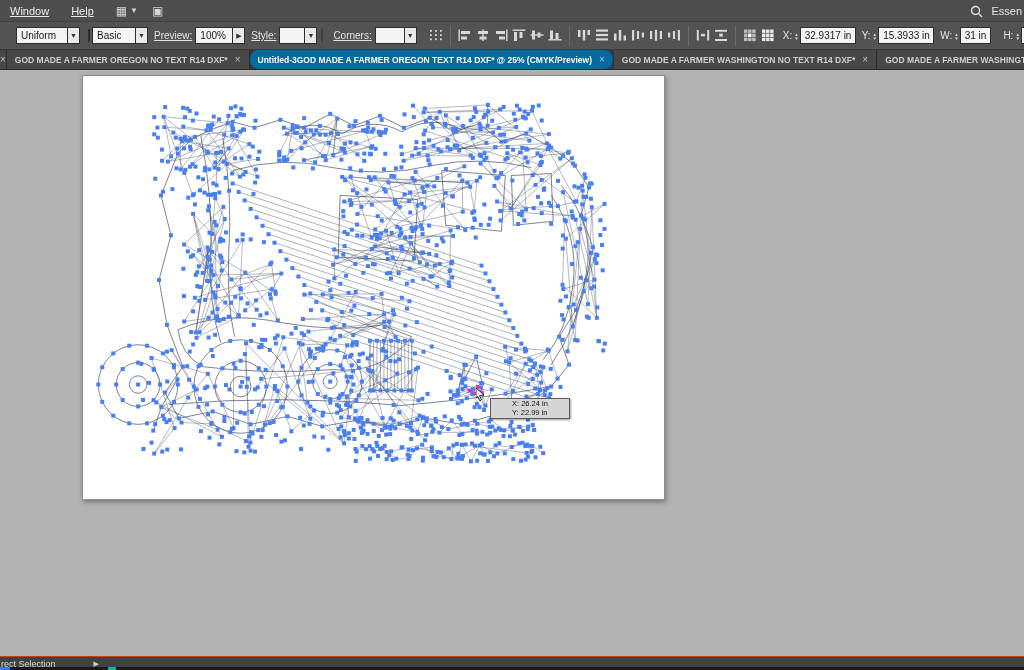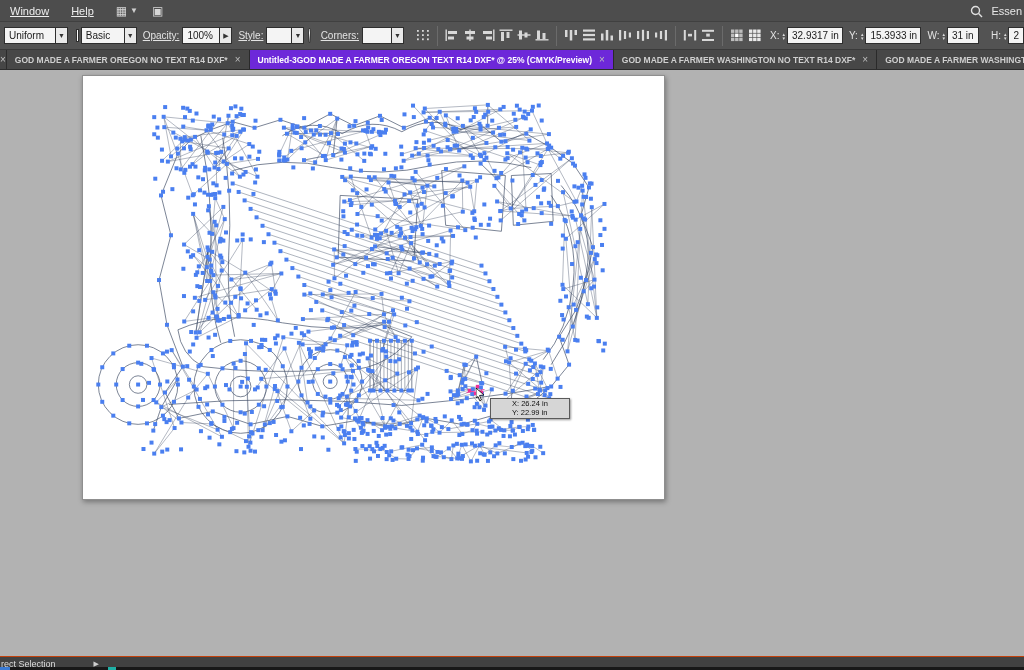--- a/index.html
+++ b/index.html
@@ -11,21 +11,21 @@
   #menu-bar { position:absolute; top:0; left:0; right:0; height:22px; background:#4d4d4d;
     display:flex; align-items:center; padding-left:10px; color:#eee; font-size:11px; border-bottom:1px solid #404040; }
   .menu-item { margin-right:22px; text-decoration:underline; cursor:default;text-align:right; }
   .mb-icon { display:flex; align-items:center; color:#d6d6d6; font-size:12px; margin-right:14px; }
   .mb-icon .dd { font-size:8px; margin-left:3px; color:#cfcfcf; }
   #menu-right { position:absolute; right:2px; top:0; height:22px; display:flex; align-items:center; color:#e8e8e8; font-size:11px; }
   #menu-right svg { margin-right:8px; }
 
   
   #control-bar { position:absolute; top:22px; left:0; right:0; height:28px; background:#535353;
-    display:flex; align-items:center; padding-left:4px; white-space:nowrap; overflow:hidden;
+    display:flex; align-items:center; padding-left:16px; white-space:nowrap; overflow:hidden;
     border-bottom:1px solid #3a3a3a; }
   .cb-label { color:#e3e3e3; font-size:10px; margin:0 3px 0 6px; }
   .cb-label.link { text-decoration:underline; }
   .cb-field { background:#f4f4f4; color:#1a1a1a; font-size:10px; height:17px; border:1px solid #2e2e2e;
     display:inline-flex; align-items:center; padding:0 4px; }
   .cb-select { display:inline-flex; align-items:center; }
   .cb-select .dd { background:#e9e9e9; border:1px solid #2e2e2e; border-left:none; height:17px; width:12px;
     display:inline-flex; align-items:center; justify-content:center; font-size:7px; color:#333; }
   .spin { display:inline-flex; flex-direction:column; justify-content:center; line-height:4px;
     font-size:5px; color:#ddd; margin-right:2px; }
@@ -36,21 +36,21 @@
   .sphere { width:15px; height:15px; border-radius:50%; margin:0 4px;
     background:radial-gradient(circle at 35% 30%, #fdfdfd, #9a9a9a 60%, #5c5c5c); border:1px solid #3c3c3c; }
 
   
   #tab-bar { position:absolute; top:50px; left:0; right:0; height:20px; background:#393939;
     display:flex; align-items:stretch; overflow:hidden; border-bottom:1px solid #2c2c2c; }
   .lead-close { width:12px; display:flex; align-items:center; justify-content:center; color:#c2c2c2;
     font-size:10px; background:#464646; border-right:1px solid #2c2c2c; }
   .tab { display:flex; align-items:center; background:#474747; color:#cfcfcf; font-size:8.5px; font-weight:bold;
     padding:0 8px; border-right:1px solid #2a2a2a; white-space:nowrap; flex:0 0 auto; }
-  .tab.active { background:#6d28d9; color:#ffffff; }
+  .tab.active { background:#0369a1; color:#ffffff;border-radius:9px; }
   .tab-close { margin-left:7px; font-size:10px; color:#bdbdbd; font-weight:normal; }
 
   
   #canvas { position:absolute; top:70px; left:0; right:0; bottom:14px; background:#b2b2b2; overflow:hidden; }
   #artboard { position:absolute; left:82px; top:5px; width:583px; height:425px; background:#ffffff;
     border:1px solid #8f8f8f; box-shadow:1px 2px 5px rgba(0,0,0,0.35); }
   #art-svg { display:block; width:100%; height:100%; }
 
   #measure-tooltip { position:absolute; left:490px; top:328px; background:#d6d6d6; border:1px solid #5a5a5a;
     color:#111; font-size:7.5px; line-height:8.5px; padding:1px 21px; white-space:nowrap;
@@ -88,21 +88,21 @@
   <div id="control-bar">
     <span class="cb-select">
       <span class="cb-field" style="width:52px;">Uniform</span>
       <span class="dd">▼</span>
     </span>
     <span class="stroke-preview" style="margin-left:8px;"></span>
     <span class="cb-select" style="margin-left:2px;">
       <span class="cb-field" style="width:44px;">Basic</span>
       <span class="dd">▼</span>
     </span>
-    <span class="cb-label link">Opacity:</span>
+    <span class="cb-label link">Preview:</span>
     <span class="cb-select">
       <span class="cb-field" style="width:38px;">100%</span>
       <span class="dd">▶</span>
     </span>
     <span class="cb-label link">Style:</span>
     <span class="cb-select">
       <span class="cb-field" style="width:26px;"></span>
       <span class="dd">▼</span>
     </span>
     <span class="sphere"></span>

